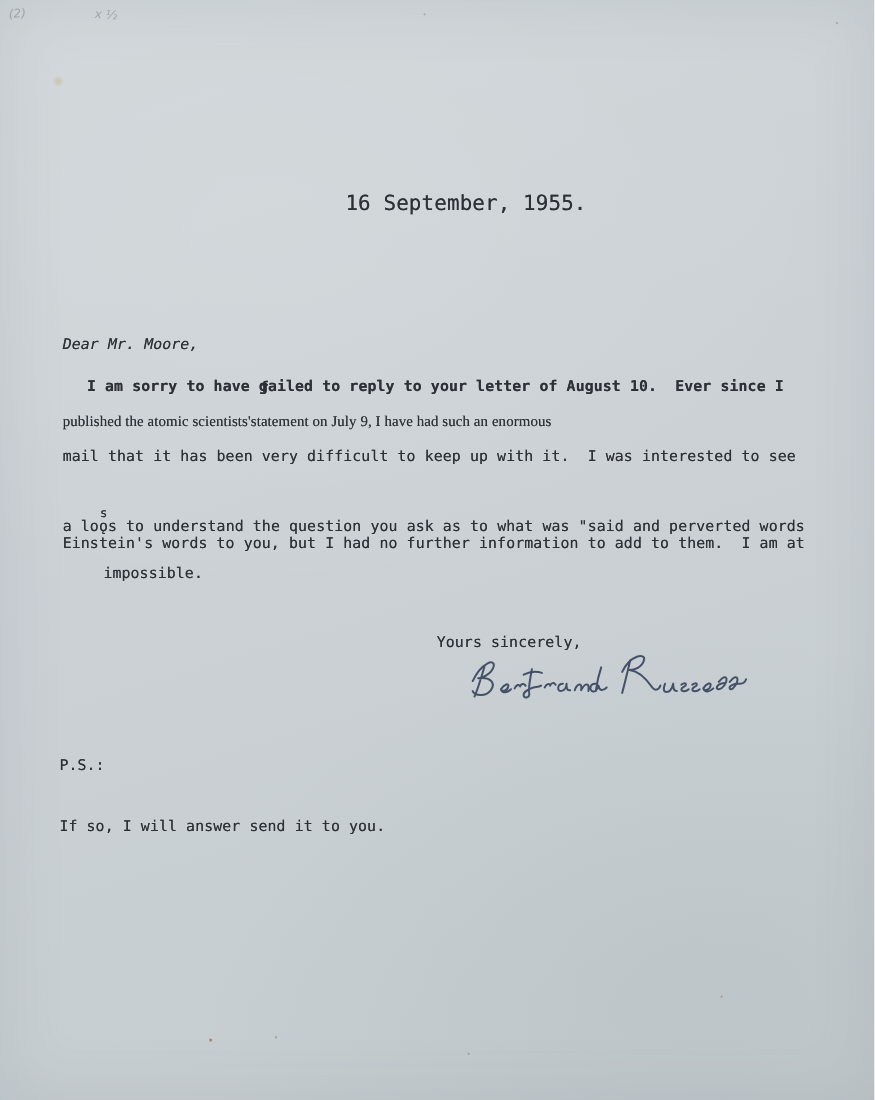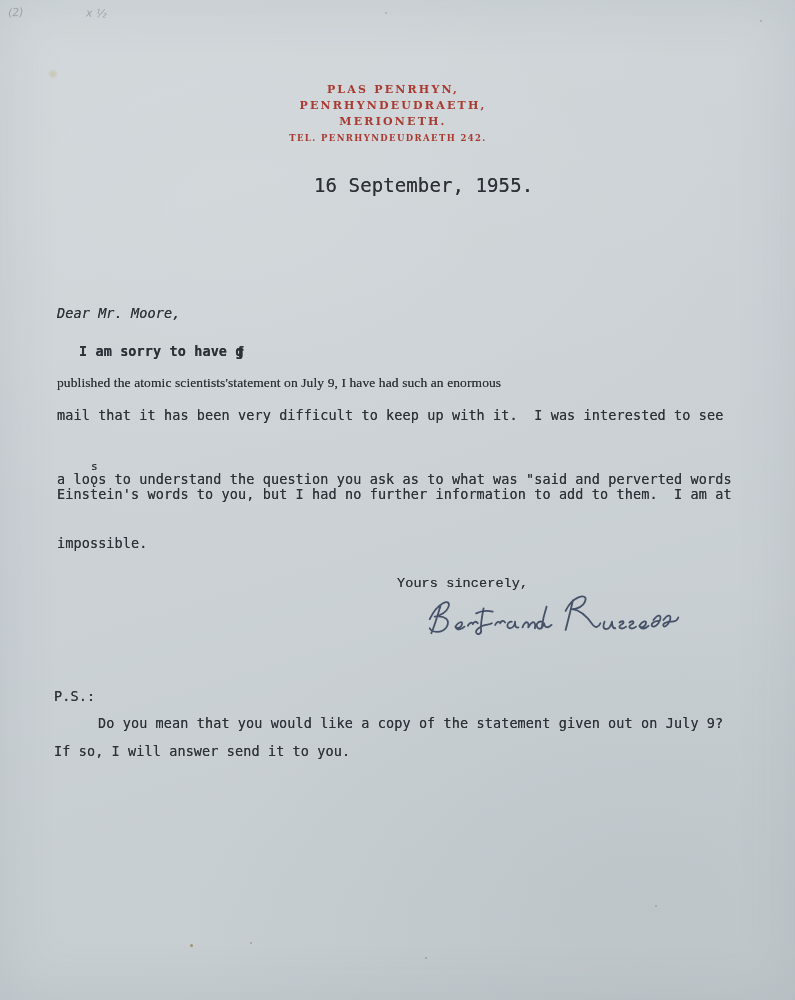--- a/index.html
+++ b/index.html
@@ -28,21 +28,21 @@
     font-family:"DejaVu Serif", serif;
     color:#a83a31;
     font-weight:bold;
   }
   .lh-line{font-size:11px; letter-spacing:2.2px; line-height:16px; white-space:pre;}
   .lh-tel{font-size:8.5px; letter-spacing:1.4px; line-height:17px; white-space:pre; margin-left:-10px;}
   .date{left:314px; top:174px; font-size:19px;}
   .salutation{left:57px; top:305px;font-style:italic;}
   .body-line{left:57px;}
   .indent{padding-left:22px;}
-  .closing{left:397px; top:576px;font-family:Liberation Mono, monospace;}
+  .closing{left:397px; top:576px;}
   .ps-label{left:54px; top:688px;}
   .ps-1{left:98px; top:715px;}
   .ps-2{left:54px; top:743px;}
   .over-char{position:relative; display:inline-block;}
   .over-char .overlay{position:absolute; left:1px; top:0.5px;}
   .over-char .above{position:absolute; left:1px; top:-11px; font-size:11px;}
   .over-char .above-sm{position:absolute; left:2px; top:-7px; font-size:11px;}
   .pencil{
     color:rgba(108,114,126,0.48);
     font-family:"DejaVu Sans", sans-serif;
@@ -72,52 +72,45 @@
   <div class="abs pencil pencil-2">x ½</div>
 
   <div class="abs stain"></div>
   <div class="speck" style="left:190px;top:944px;width:3px;height:3px;background:rgba(130,95,55,0.55);"></div>
   <div class="speck" style="left:250px;top:942px;width:2px;height:2px;background:rgba(130,95,55,0.45);"></div>
   <div class="speck" style="left:425px;top:957px;width:2px;height:2px;background:rgba(130,95,55,0.4);"></div>
   <div class="speck" style="left:760px;top:20px;width:2px;height:2px;background:rgba(120,110,90,0.4);"></div>
   <div class="speck" style="left:385px;top:12px;width:2px;height:2px;background:rgba(120,110,90,0.35);"></div>
   <div class="speck" style="left:655px;top:905px;width:2px;height:2px;background:rgba(130,95,55,0.4);"></div>
 
-  <div class="abs letterhead">
-    <div class="lh-line">PLAS PENRHYN,</div>
-    <div class="lh-line">PENRHYNDEUDRAETH,</div>
-    <div class="lh-line">MERIONETH.</div>
-    <div class="lh-tel">TEL. PENRHYNDEUDRAETH 242.</div>
-  </div>
 
   <div class="abs type date">16 September, 1955.</div>
 
   <div class="abs type salutation">Dear Mr. Moore,</div>
 
-  <div class="abs type body-line indent" style="top:343px;font-weight:bold;"><span>I am sorry to have </span><span class="over-char"><span>g</span><span class="overlay">f</span></span></div>
+  <div class="abs type body-line indent" style="top:343px;font-weight:bold;"><span>I am sorry to have </span><span class="over-char"><span>g</span><span class="overlay">f</span></span><span>ailed to reply to your letter of August 10.  Ever since I</span></div>
 
   <div class="abs type body-line" style="top:375px;font-family:Liberation Serif, serif;">published the atomic scientists'statement on July 9, I have had such an enormous</div>
   <div class="abs type body-line" style="top:407px;">mail that it has been very difficult to keep up with it.  I was interested to see</div>
   <div class="abs type body-line" style="top:439px;margin-top:47px;">Einstein's words to you, but I had no further information to add to them.  I am at</div>
 
   <div class="abs type body-line" style="top:471px;"><span>a lo</span><span class="over-char"><span>ǫ</span><span class="above">s</span></span><span>s to understand the question you ask as to what was "said and perverted words</span></div>
 
 
-  <div class="abs type body-line" style="top:535px;">impossible.</div>
+  <div class="abs type body-line" style="top:513px;margin-left:37px;">impossible.</div>
 
   <div class="abs type closing">Yours sincerely,</div>
 
   <div class="abs signature" aria-label="Bertrand Russell">
     <svg width="258" height="58" viewBox="0 0 310 70">
       <path d="M18,24 C15,34 11,48 7,57 M5,40 C15,19 30,15 28,24 C26,32 15,37 11,37 C23,35 31,41 25,50 C19,58 7,56 5,51"></path>
       <path d="M36,49 C40,43 45,42 44,46 C43,51 37,52 36,49 C38,54 43,53 47,49 M51,48 C53,44 56,43 57,46 C58,43 61,42 63,45 M70,27 C68,37 66,47 67,53 C68,58 62,60 61,56 C60,52 65,50 69,48 C73,46 77,47 80,45 M84,47 C86,43 89,42 90,45 C91,42 94,41 96,44"></path>
       <path d="M61,33 C67,30 74,29 81,31"></path>
       <path d="M104,43 C98,43 97,51 102,51 C106,51 108,46 108,43 C108,47 108,51 112,50 M117,50 C118,46 121,43 123,44 C125,45 124,48 124,50 C126,46 129,43 131,44 C133,45 132,49 132,51 M146,25 C143,34 141,44 140,51 M140,43 C135,42 132,48 136,51 C139,53 142,49 143,45 C144,51 148,51 152,47"></path>
       <path d="M178,17 C175,29 172,42 169,53 M169,30 C178,11 195,9 193,17 C191,25 182,28 177,28 C187,29 195,37 202,47 C205,51 209,50 211,45"></path>
       <path d="M216,43 C214,48 214,52 218,52 C222,52 224,47 225,43 C225,47 225,51 229,51 M234,44 C237,42 239,42 239,44 C239,46 234,47 234,49 C234,52 239,52 242,49 M246,44 C249,42 251,42 251,44 C251,46 246,47 246,49 C246,52 251,52 254,49 M258,48 C262,42 267,41 266,45 C265,50 259,51 258,48 C260,53 265,52 269,48 M275,41 C281,33 285,35 283,41 C281,47 275,51 273,48 C272,45 277,42 281,42 M287,41 C293,33 297,35 295,41 C293,47 288,51 287,48 C286,45 291,43 297,43 C301,43 304,41 305,38"></path>
     </svg>
   </div>
 
   <div class="abs type ps-label">P.S.:</div>
-  <div class="abs type ps-1">Do you mean that you would like a copy of the statement given out on July 9?</div>
   <div class="abs type ps-2">If so, I will answer send it to you.</div>
 
 </div>
 
 </body></html>

